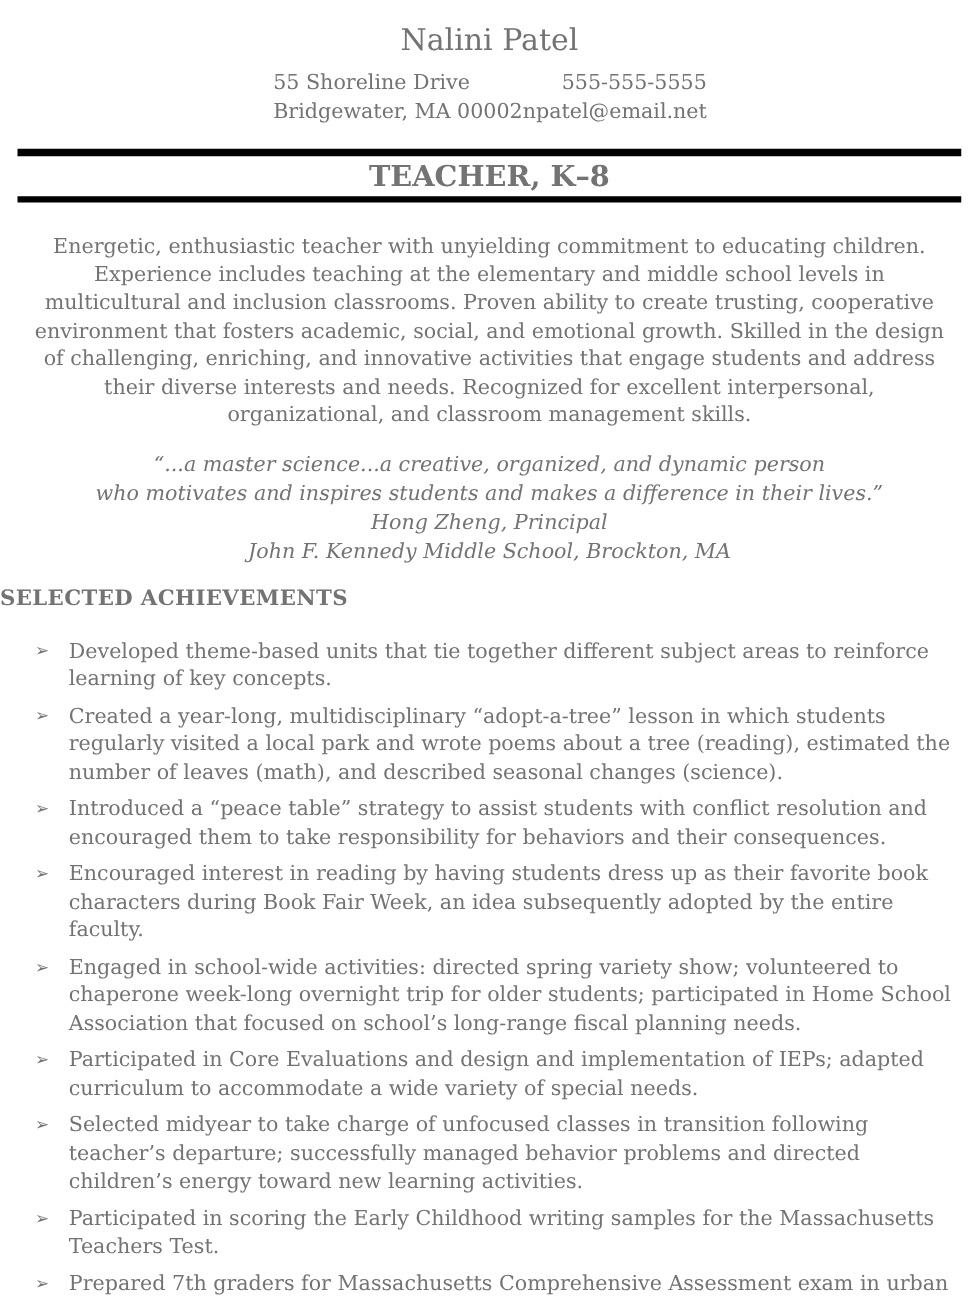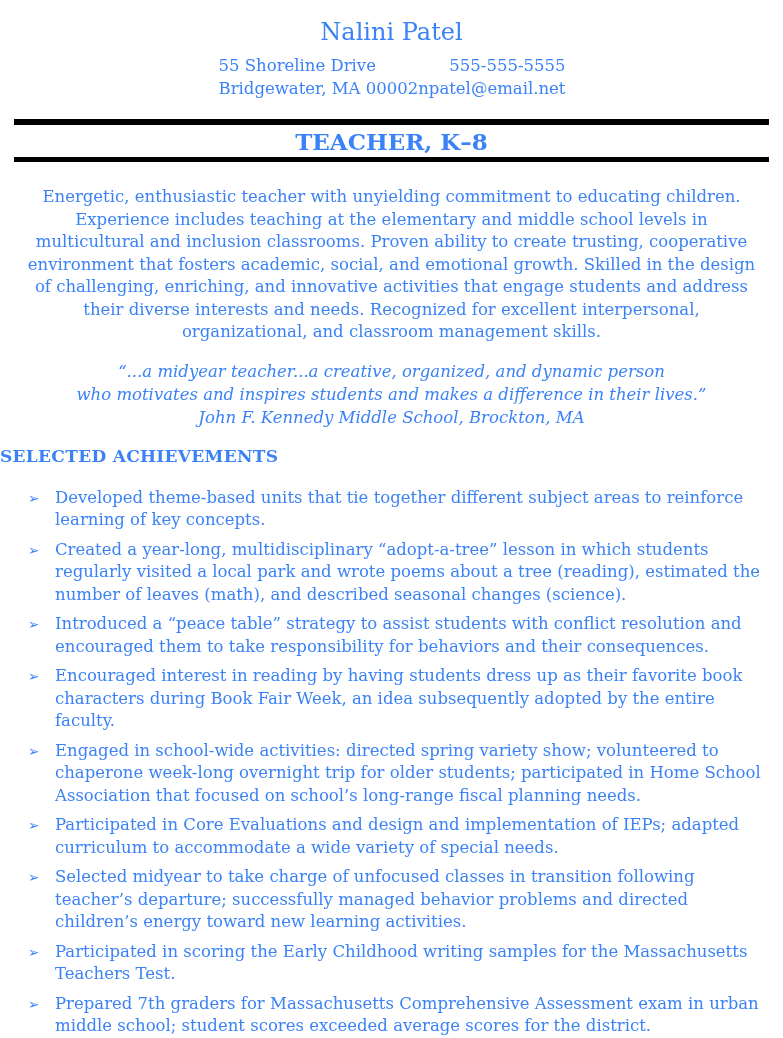--- a/index.html
+++ b/index.html
@@ -5,21 +5,21 @@
   html, body {
     margin: 0;
     padding: 0;
     background: #ffffff;
   }
   .page {
     position: relative;
     width: 783px;
     height: 1038px;
     background: #ffffff;
-    color: #3b82f6;
+    color: #737373;
     font-family: "DejaVu Serif", "Liberation Serif", serif;
     font-size: 16.5px;
     line-height: 22.5px;
     overflow: hidden;
     box-sizing: border-box;
     padding-top: 18px;
   }
   .name {
     text-align: center;
     font-size: 24px;
@@ -102,22 +102,23 @@
     </div>
   </div>
 
   <div class="rule top"></div>
   <div class="job-title">TEACHER, K–8</div>
   <div class="rule thin"></div>
 
   <p class="summary">Energetic, enthusiastic teacher with unyielding commitment to educating children. Experience includes teaching at the elementary and middle school levels in multicultural and inclusion classrooms. Proven ability to create trusting, cooperative environment that fosters academic, social, and emotional growth. Skilled in the design of challenging, enriching, and innovative activities that engage students and address their diverse interests and needs. Recognized for excellent interpersonal, organizational, and classroom management skills.</p>
 
   <div class="testimonial">
-    <div>“...a midyear teacher...a creative, organized, and dynamic person</div>
+    <div>“...a master science...a creative, organized, and dynamic person</div>
     <div>who motivates and inspires students and makes a difference in their lives.”</div>
+    <div>Hong Zheng, Principal</div>
     <div>John F. Kennedy Middle School, Brockton, MA</div>
   </div>
 
   <div class="section-heading">SELECTED ACHIEVEMENTS</div>
 
   <div class="achievements">
 
       <div class="achievement">
         <span class="bullet">➢</span>
         <span>Developed theme-based units that tie together different subject areas to reinforce learning of key concepts.</span>

